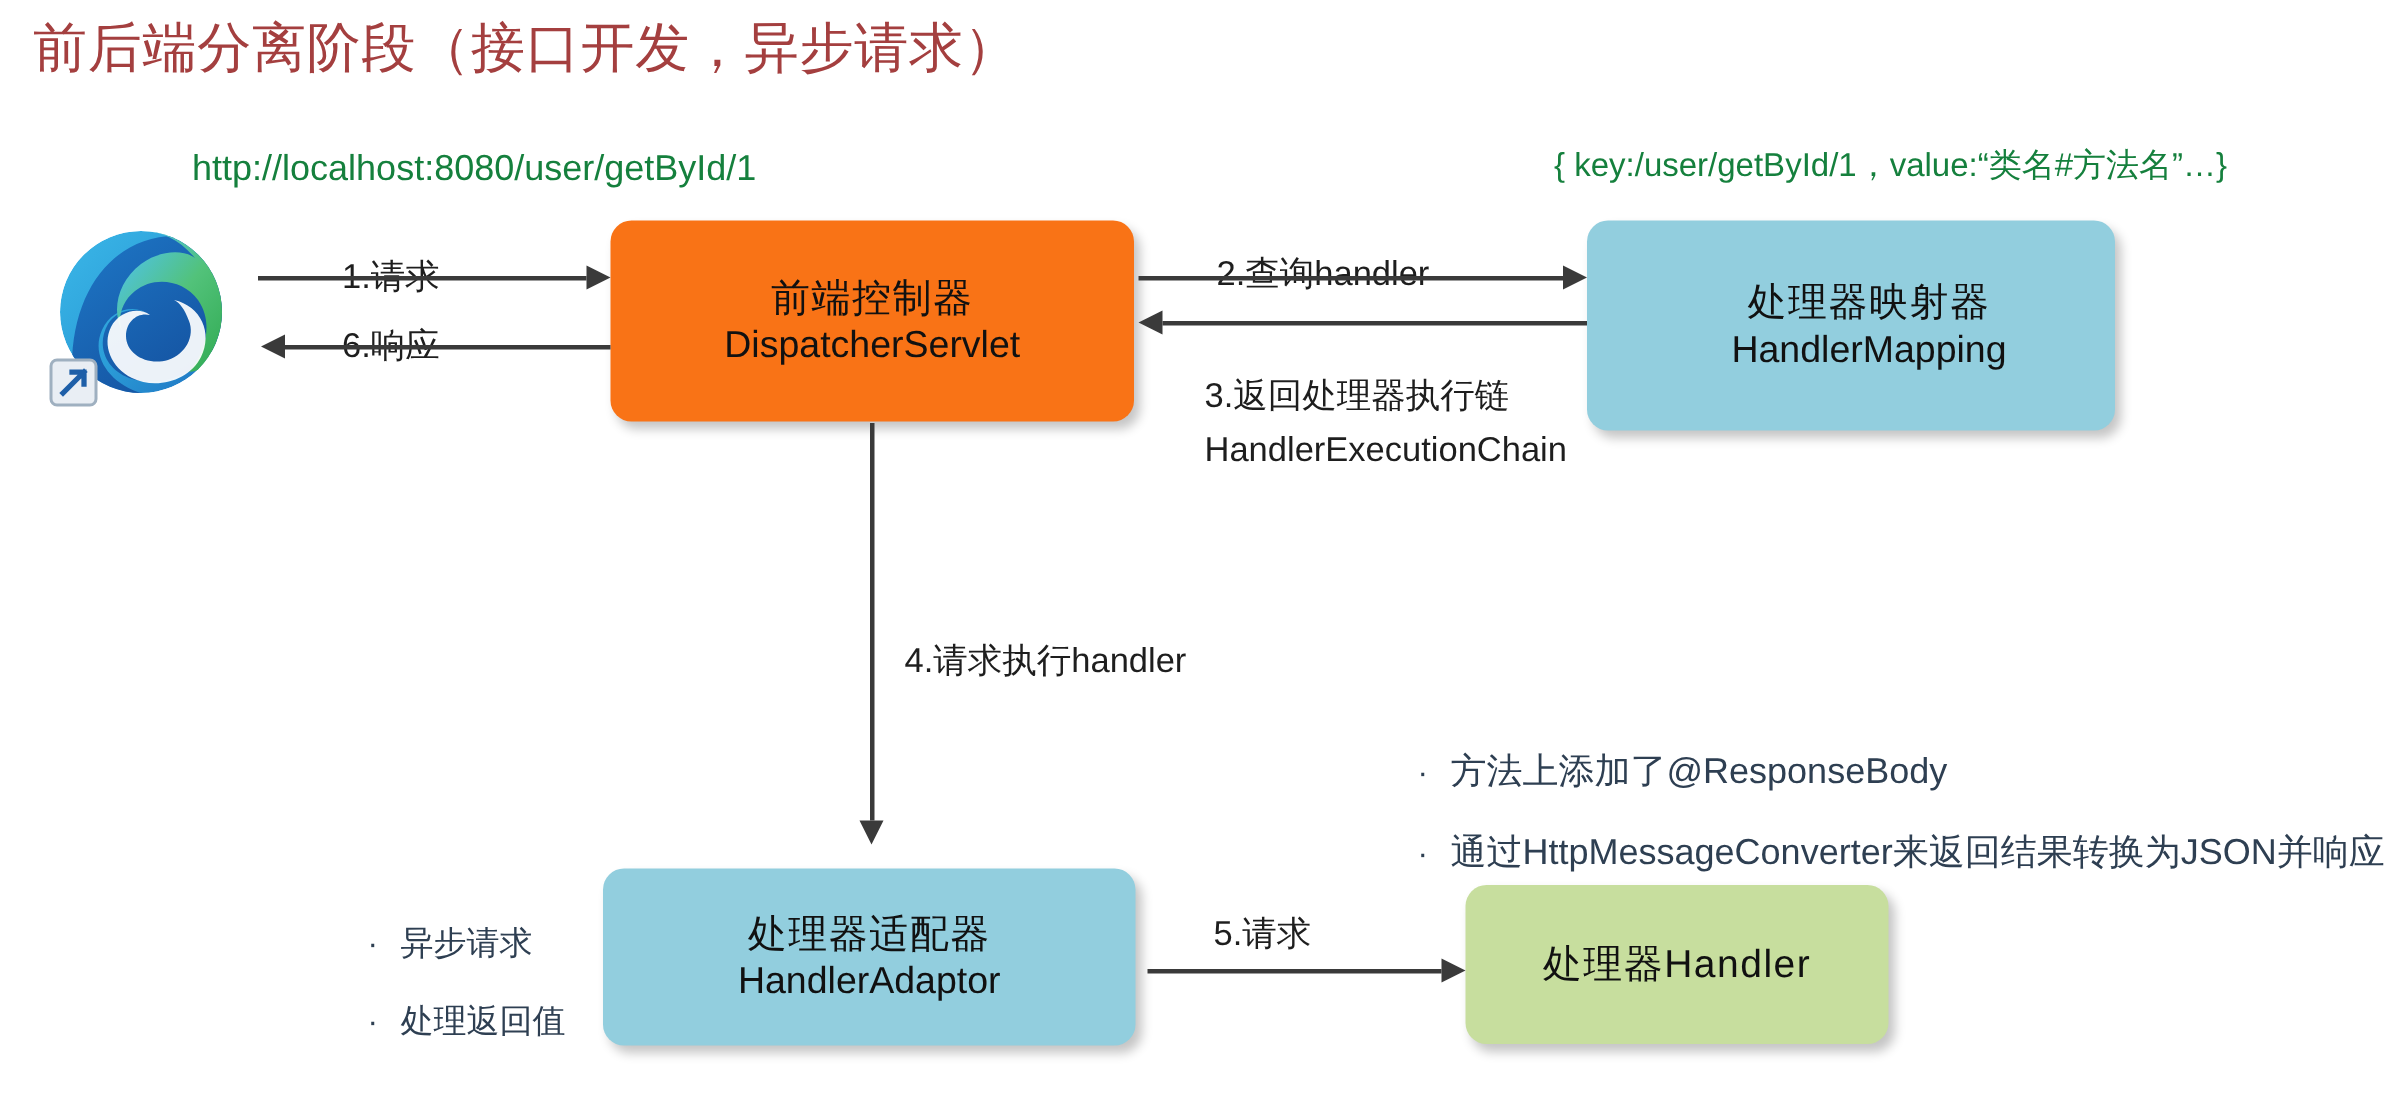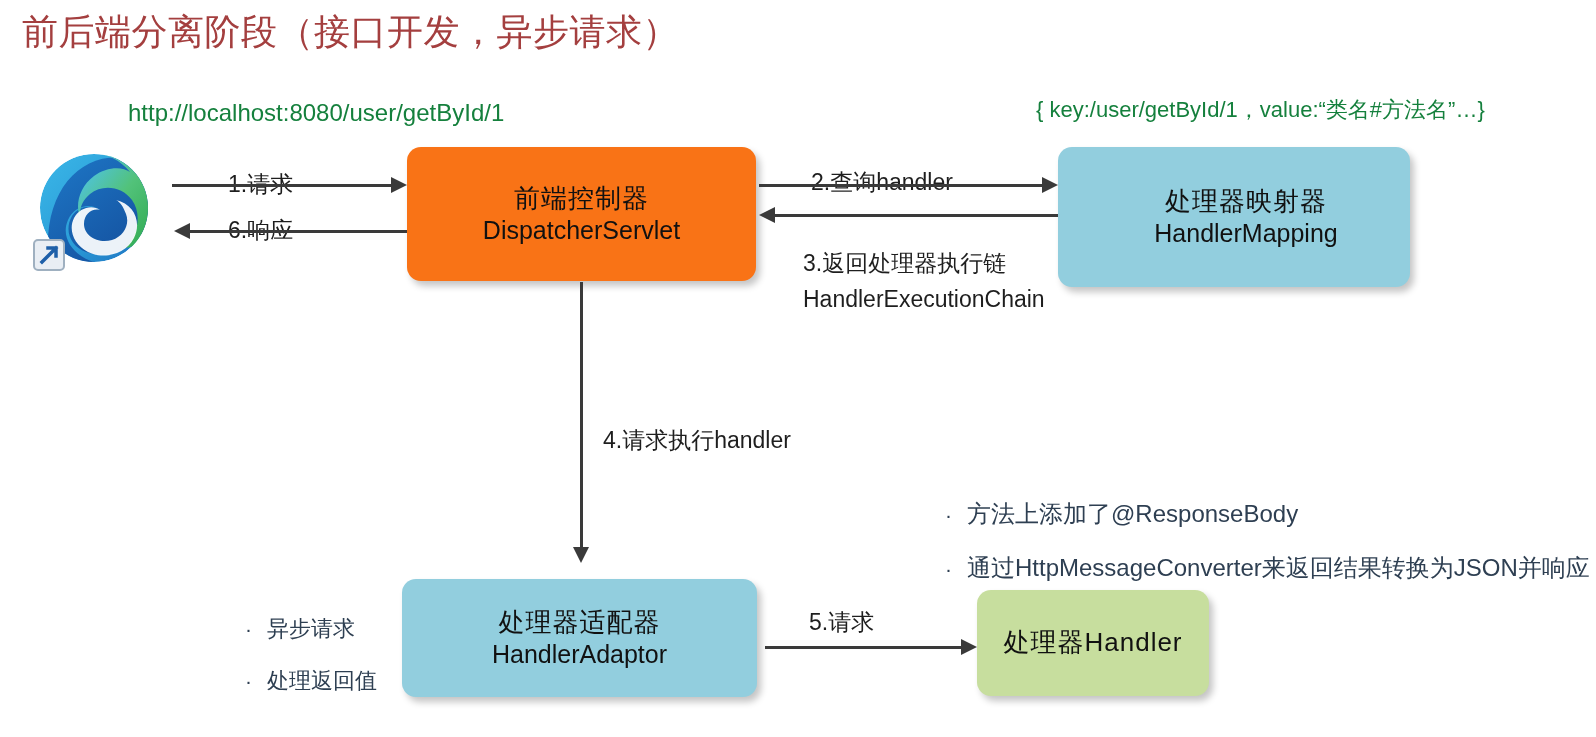--- a/index.html
+++ b/index.html
@@ -86,21 +86,21 @@
     background: #92CEDE;
     padding-left: 24px;
   }
   #box-handleradaptor {
     left: 402px; top: 579px;
     width: 355px; height: 118px;
     background: #92CEDE;
   }
   #box-handler {
     left: 977px; top: 590px;
-    width: 232px; height: 106px;
+    width: 282px; height: 106px;
     background: #C7DE9E;
   }
 
   
   .arrow-line {
     position: absolute;
     background: #3A3A3A;
   }
   .arrow-line.h { height: 3px; }
   .arrow-line.v { width: 3px; }

